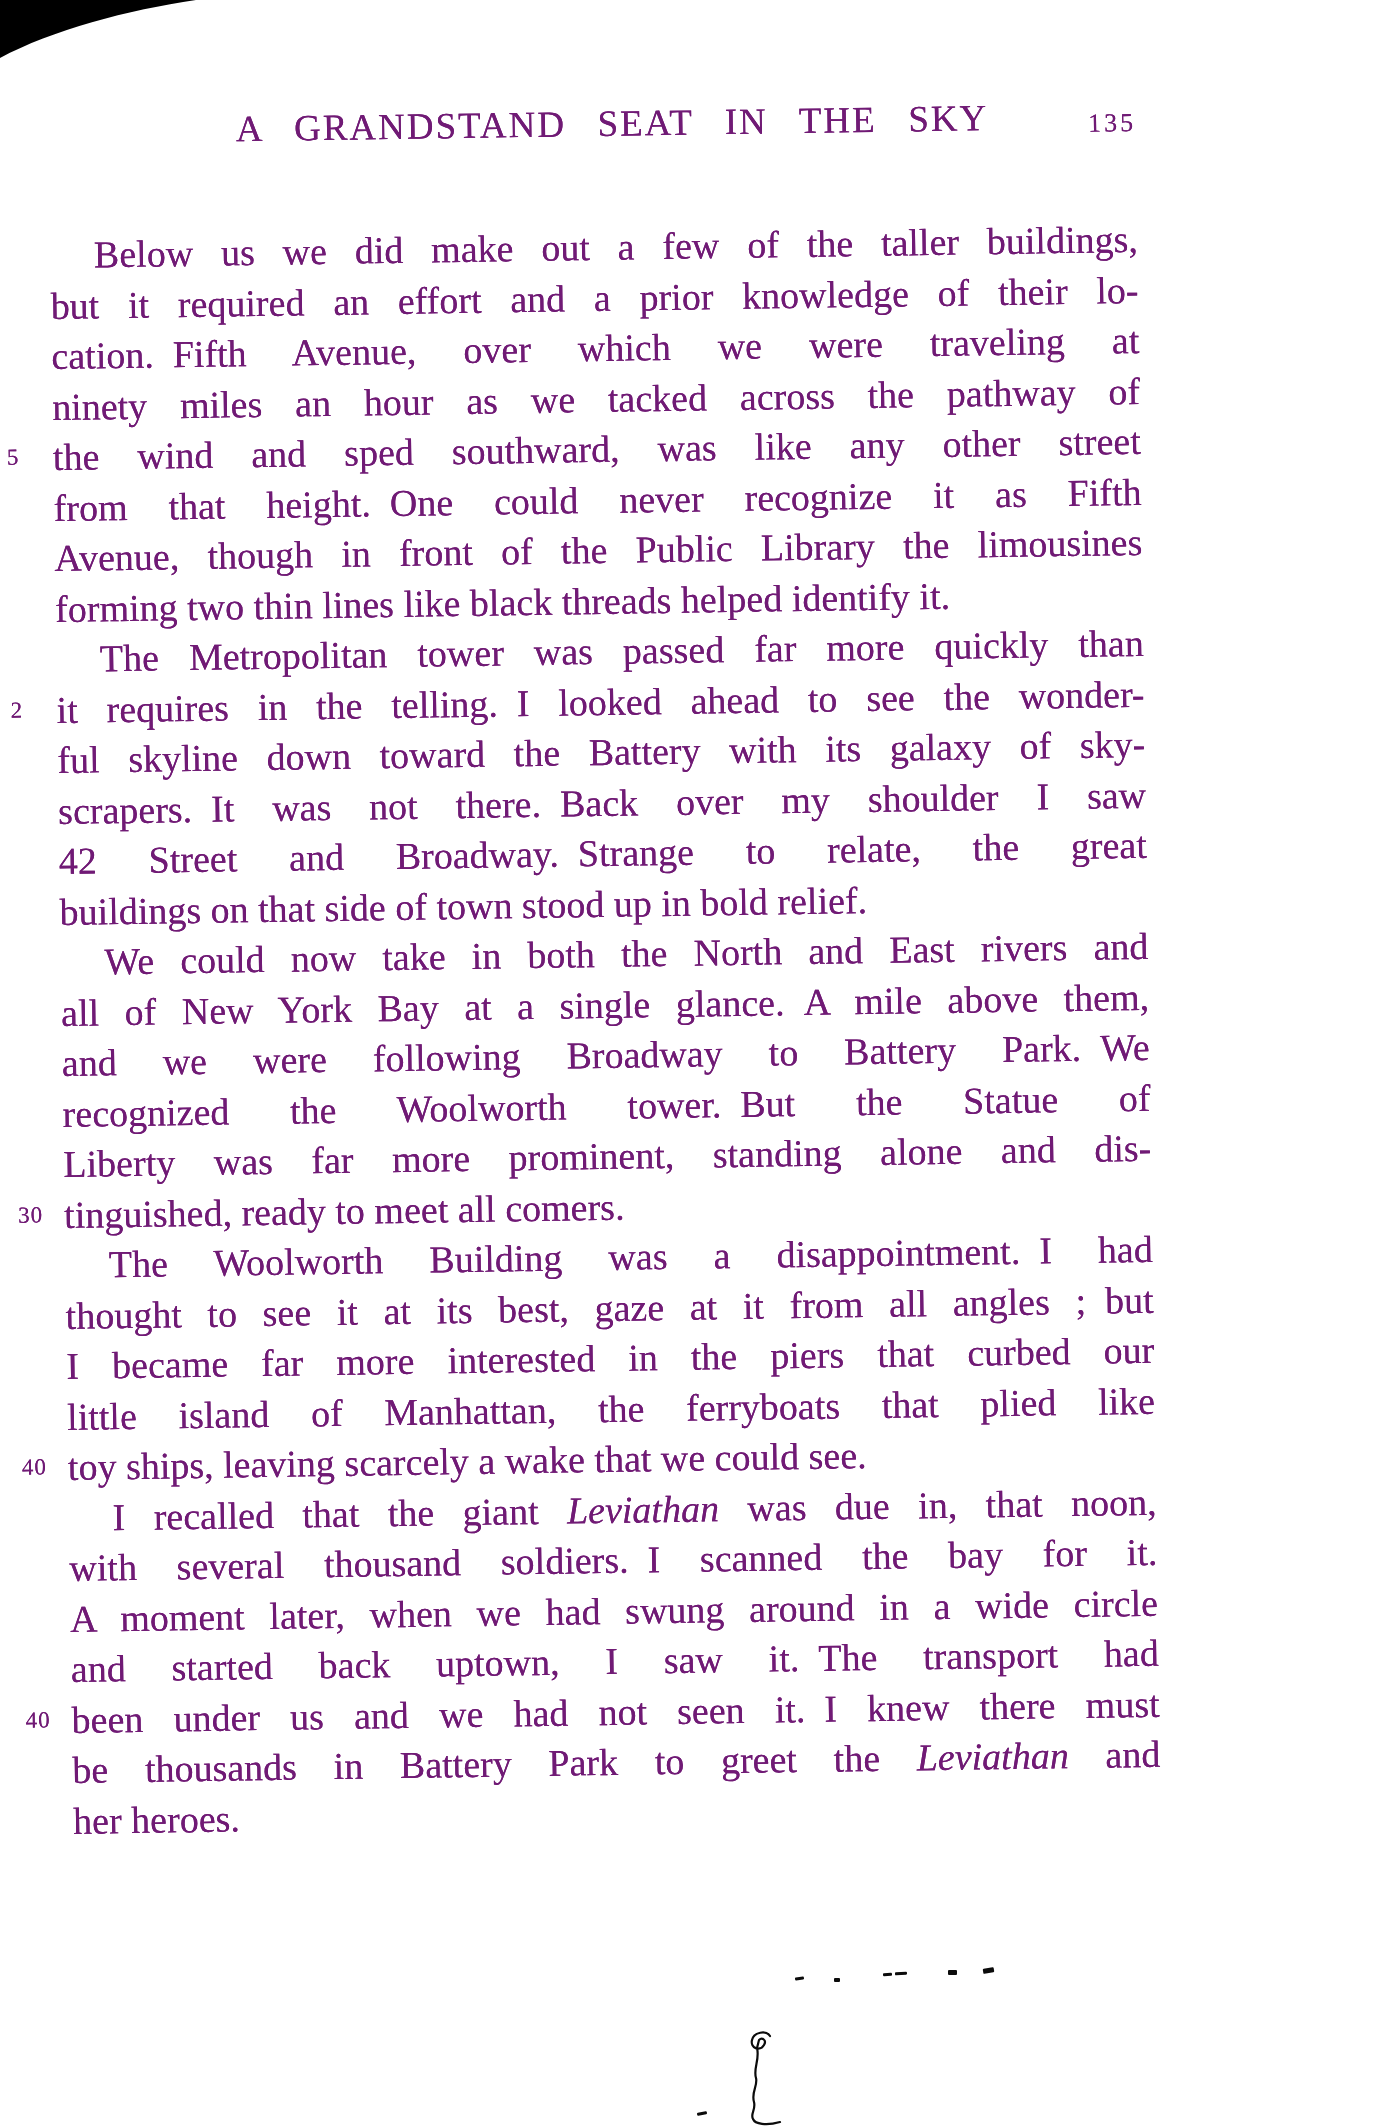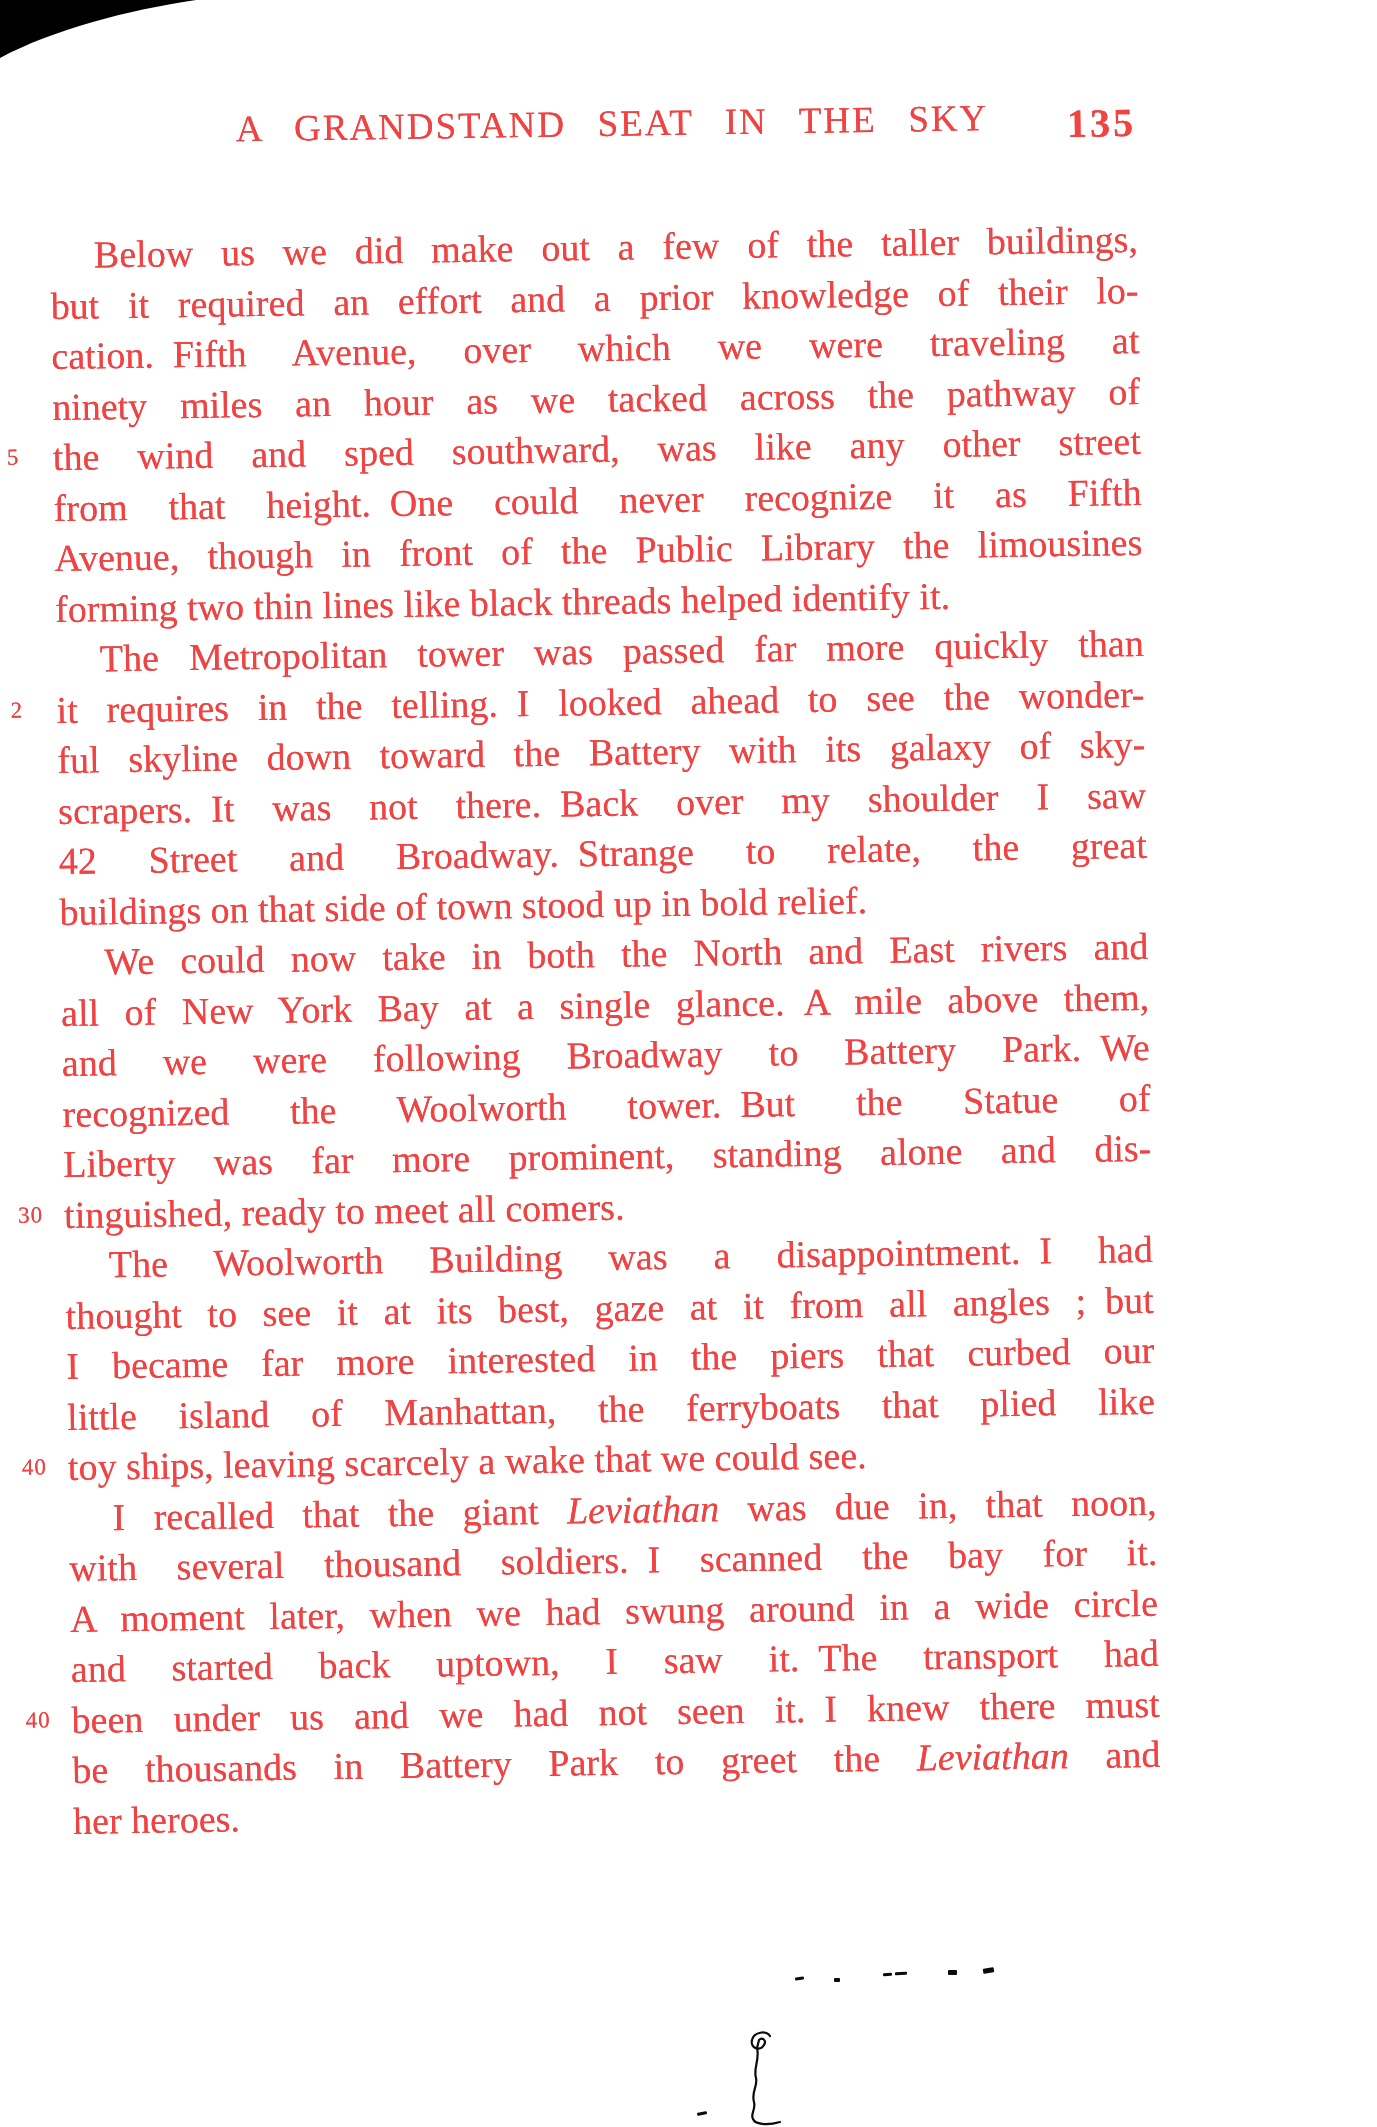--- a/index.html
+++ b/index.html
@@ -2,21 +2,21 @@
 <html><head>
 <meta charset="utf-8">
 <style>
   html,body{margin:0;padding:0;background:#e8e8e8;}
   .page{
     position:relative;
     width:1377px;height:2127px;
     background:#ffffff;
     overflow:hidden;
     font-family:"Liberation Serif","DejaVu Serif",serif;
-    color:#ef4444;
+    color:#701a75;
   }
   
   .corner-artifact{position:absolute;left:0;top:0;width:200px;height:64px;}
   
   .content{
     position:absolute;left:58px;top:100px;width:1088px;
     transform:rotate(-0.85deg);
     transform-origin:50% 40%;
   }
   .running-header{
@@ -28,22 +28,21 @@
     letter-spacing:2px;
     word-spacing:0.55em;
     text-align:center;
     padding-left:40px;
     white-space:nowrap;
     text-shadow:0 0 0.6px currentColor;
   }
   .running-header .page-number{
     position:absolute;right:0;top:7px;
     letter-spacing:3px;word-spacing:normal;
-    font-size:40px;
-    font-weight:bold;
+    font-size:26px;
   }
   .text-block{
     position:relative;
     font-size:38px;
     line-height:50.5px;
     text-shadow:0 0 0.6px currentColor;
   }
   .line{
     position:relative;
     height:50.5px;

